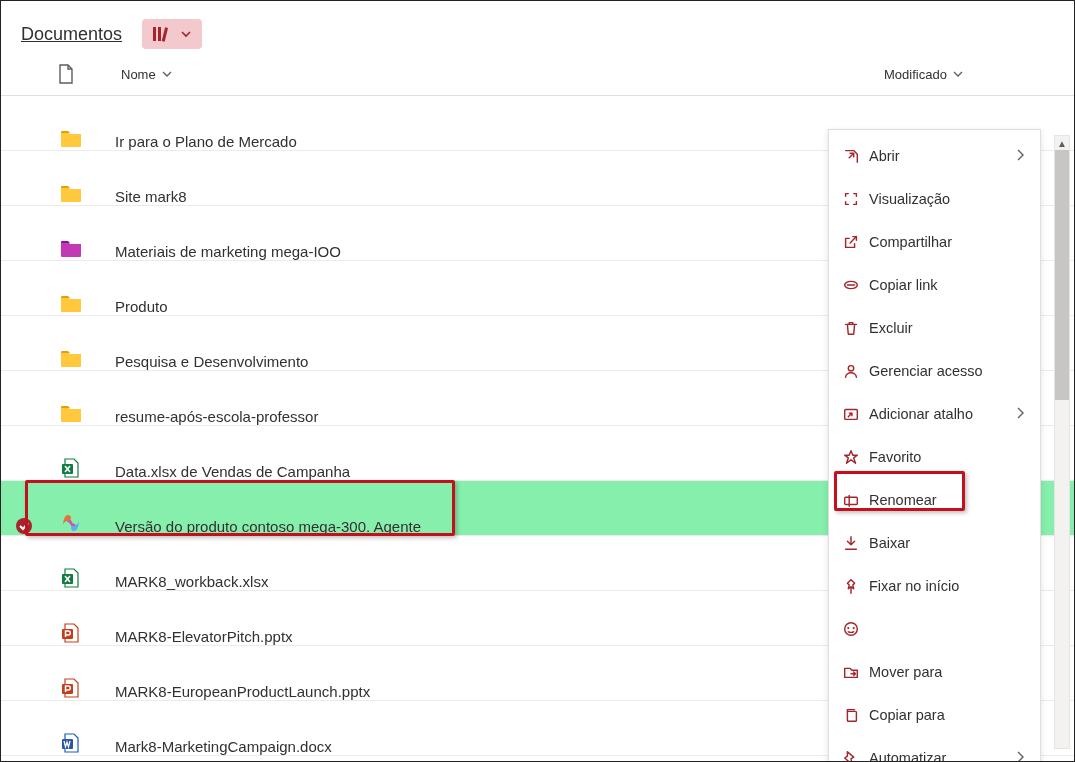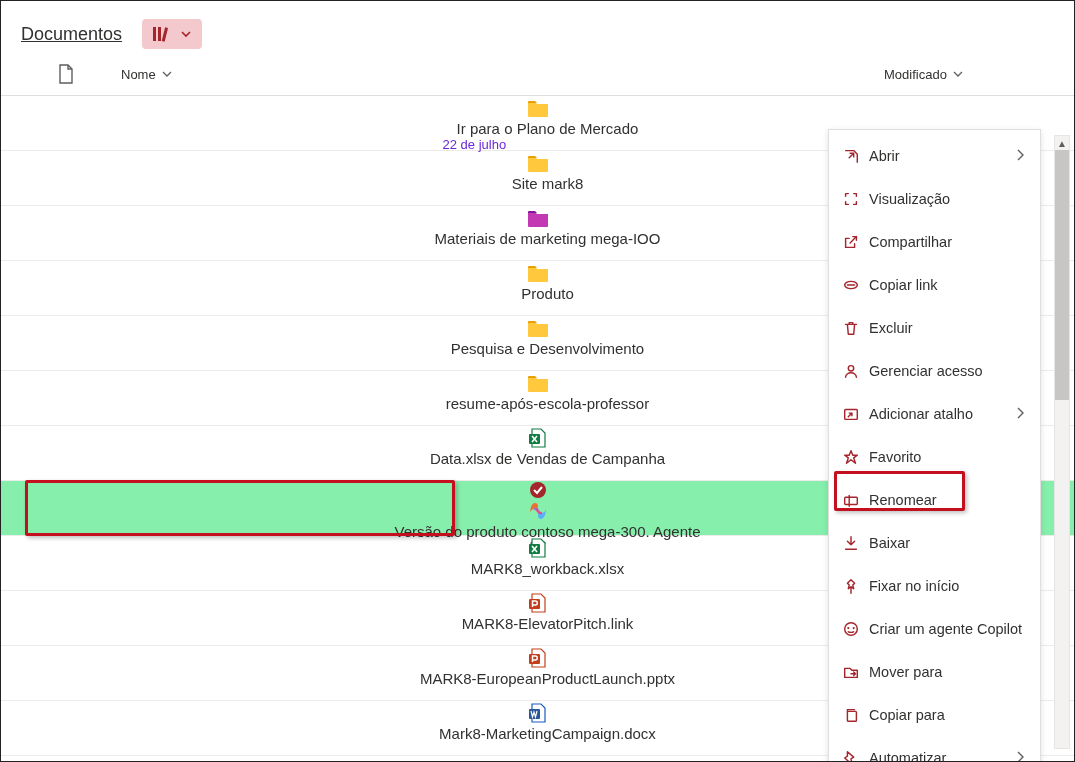--- a/index.html
+++ b/index.html
@@ -35,24 +35,23 @@
     border-bottom: 1px solid #e1dfdd;
     padding: 4px 0 10px 0;
     font-size: 13px;
   }
   .col-type-icon { width: 80px; display:flex; justify-content:flex-end; padding-right:6px;}
   .col-name { flex: 1; display:flex; align-items:center; gap:6px; padding-left: 40px;}
   .col-mod { width: 190px; display:flex; align-items:center; gap:6px; }
 
   .rows {}
   .row {
-    display: flex; align-items: center;
+    display: flex; align-items: flex-end;
     height: 55px;
     border-bottom: 1px solid #edebe9;
-    flex-direction: column;
   }
   .row .sel { width: 46px; display:flex; justify-content:center; }
   .row .icon { width: 48px; display:flex; justify-content:center; }
   .row .name { flex: 1; padding-left: 20px; font-size: 15px; }
   .row .more { width: 40px; display:flex; justify-content:center; }
   .row .mod  { width: 190px; font-size: 13px; color:#6d28d9; }
 
   .row.selected { background: #86efac; }
   .row.selected .sel svg circle { fill:#a4262c; }
 
@@ -265,21 +264,21 @@
     </div>
     <div class="row">
       <div class="sel"></div>
       <div class="icon">
         <svg width="24" height="24" viewBox="0 0 24 24">
           <path d="M6 3h9l4 4v14H6z" fill="#fff" stroke="#c43e1c" stroke-width="1.2"></path>
        <rect x="3" y="8" width="11" height="10" rx="1" fill="#c43e1c"></rect>
        <path d="M6.5 16v-6h2.8a2 2 0 1 1 0 4H6.5" stroke="#fff" stroke-width="1.5" fill="none"></path>
         </svg>
       </div>
-      <div class="name">MARK8-ElevatorPitch.link</div>
+      <div class="name">MARK8-ElevatorPitch.pptx</div>
       <div class="more"></div>
       <div class="mod"></div>
     </div>
     <div class="row">
       <div class="sel"></div>
       <div class="icon">
         <svg width="24" height="24" viewBox="0 0 24 24">
           <path d="M6 3h9l4 4v14H6z" fill="#fff" stroke="#c43e1c" stroke-width="1.2"></path>
        <rect x="3" y="8" width="11" height="10" rx="1" fill="#c43e1c"></rect>
        <path d="M6.5 16v-6h2.8a2 2 0 1 1 0 4H6.5" stroke="#fff" stroke-width="1.5" fill="none"></path>
@@ -409,21 +408,20 @@
     </div>
     <div class="ctx-item">
       <span class="ctx-icon">
         <svg width="18" height="18" viewBox="0 0 20 20" fill="none" stroke="#a4262c" stroke-width="1.6" stroke-linecap="round" stroke-linejoin="round">
           <circle cx="10" cy="10" r="7"></circle>
           <circle cx="7" cy="9" r="1.2" fill="#a4262c" stroke="none"></circle>
           <circle cx="13" cy="9" r="1.2" fill="#a4262c" stroke="none"></circle>
           <path d="M7 13c1 1 5 1 6 0"></path>
         </svg>
       </span>
-      <span class="ctx-label">Criar um agente Copilot</span>
     </div>
     <div class="ctx-item">
       <span class="ctx-icon">
         <svg width="18" height="18" viewBox="0 0 20 20" fill="none" stroke="#a4262c" stroke-width="1.6" stroke-linecap="round" stroke-linejoin="round">
           <path d="M3 6h6l2 2h6v8H3z"></path>
           <path d="M10 12h5m0 0l-2-2m2 2l-2 2"></path>
         </svg>
       </span>
       <span class="ctx-label">Mover para</span>
     </div>

